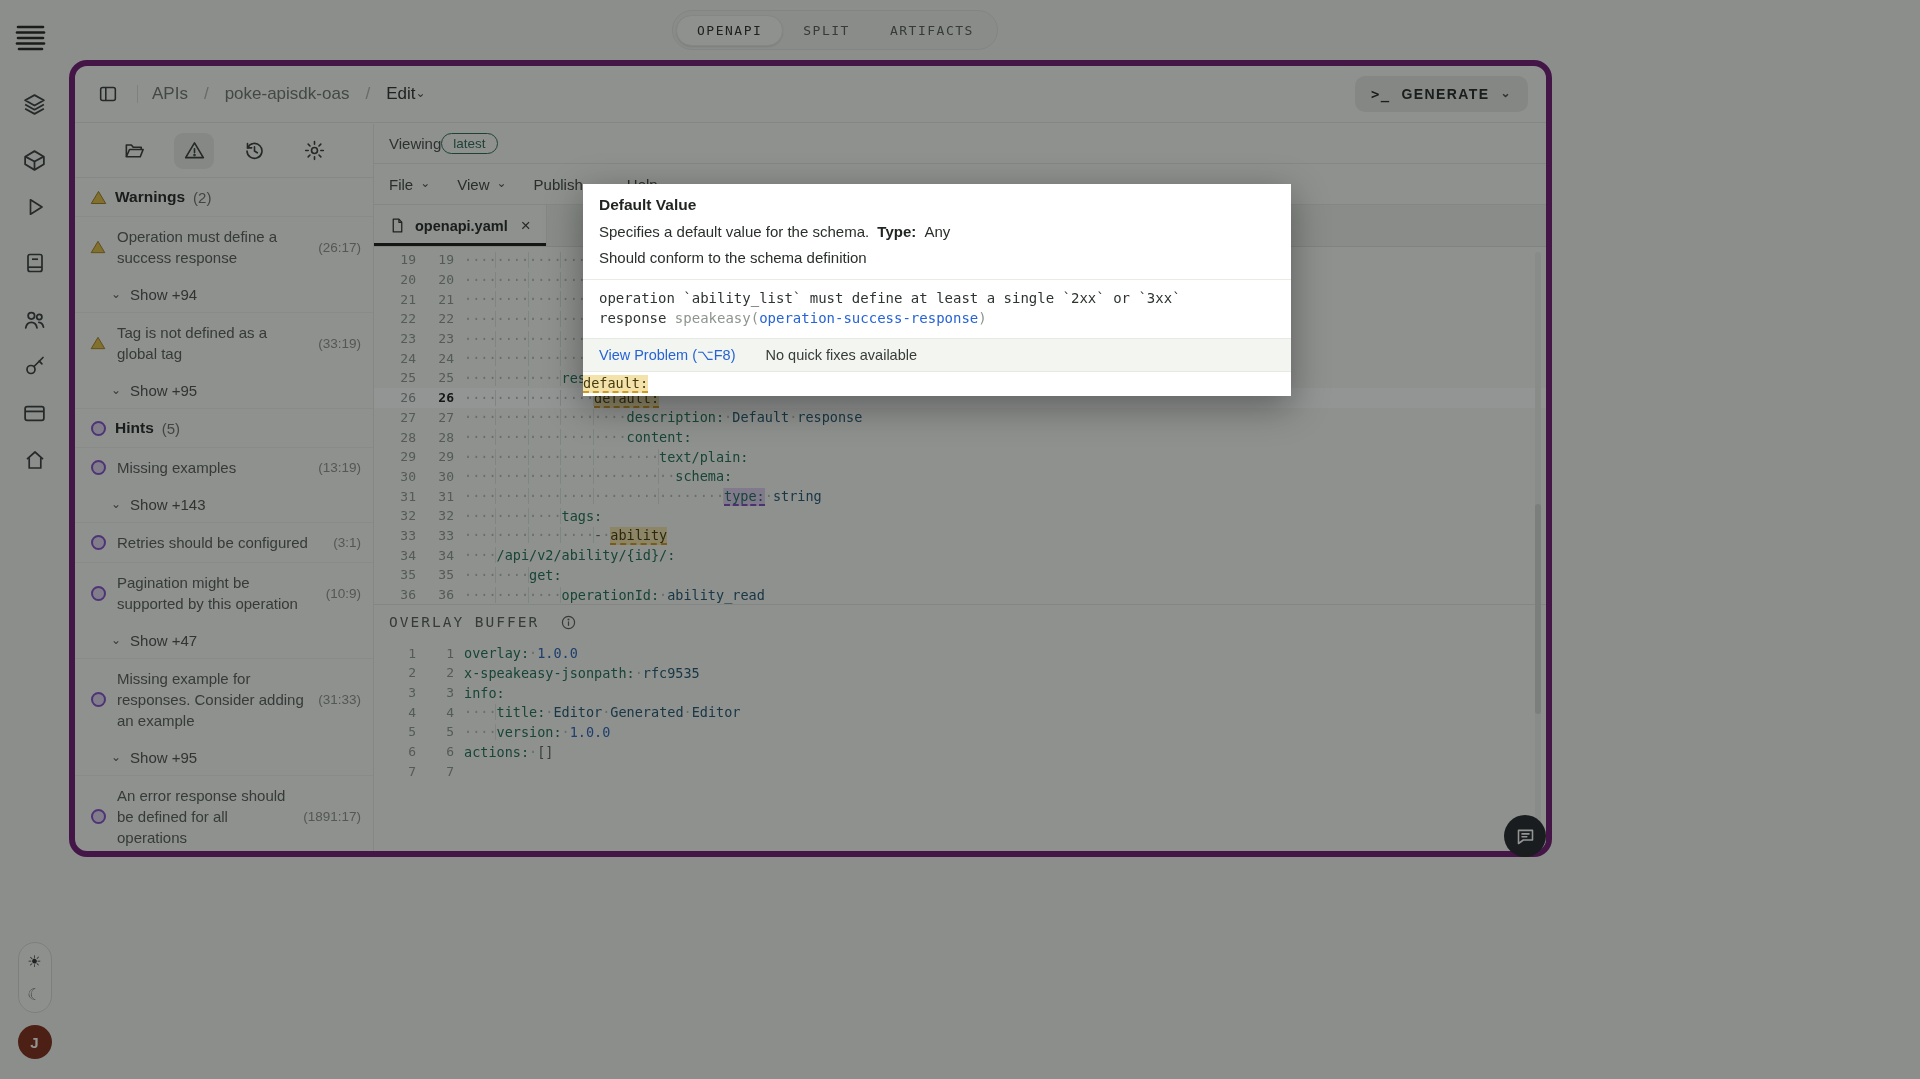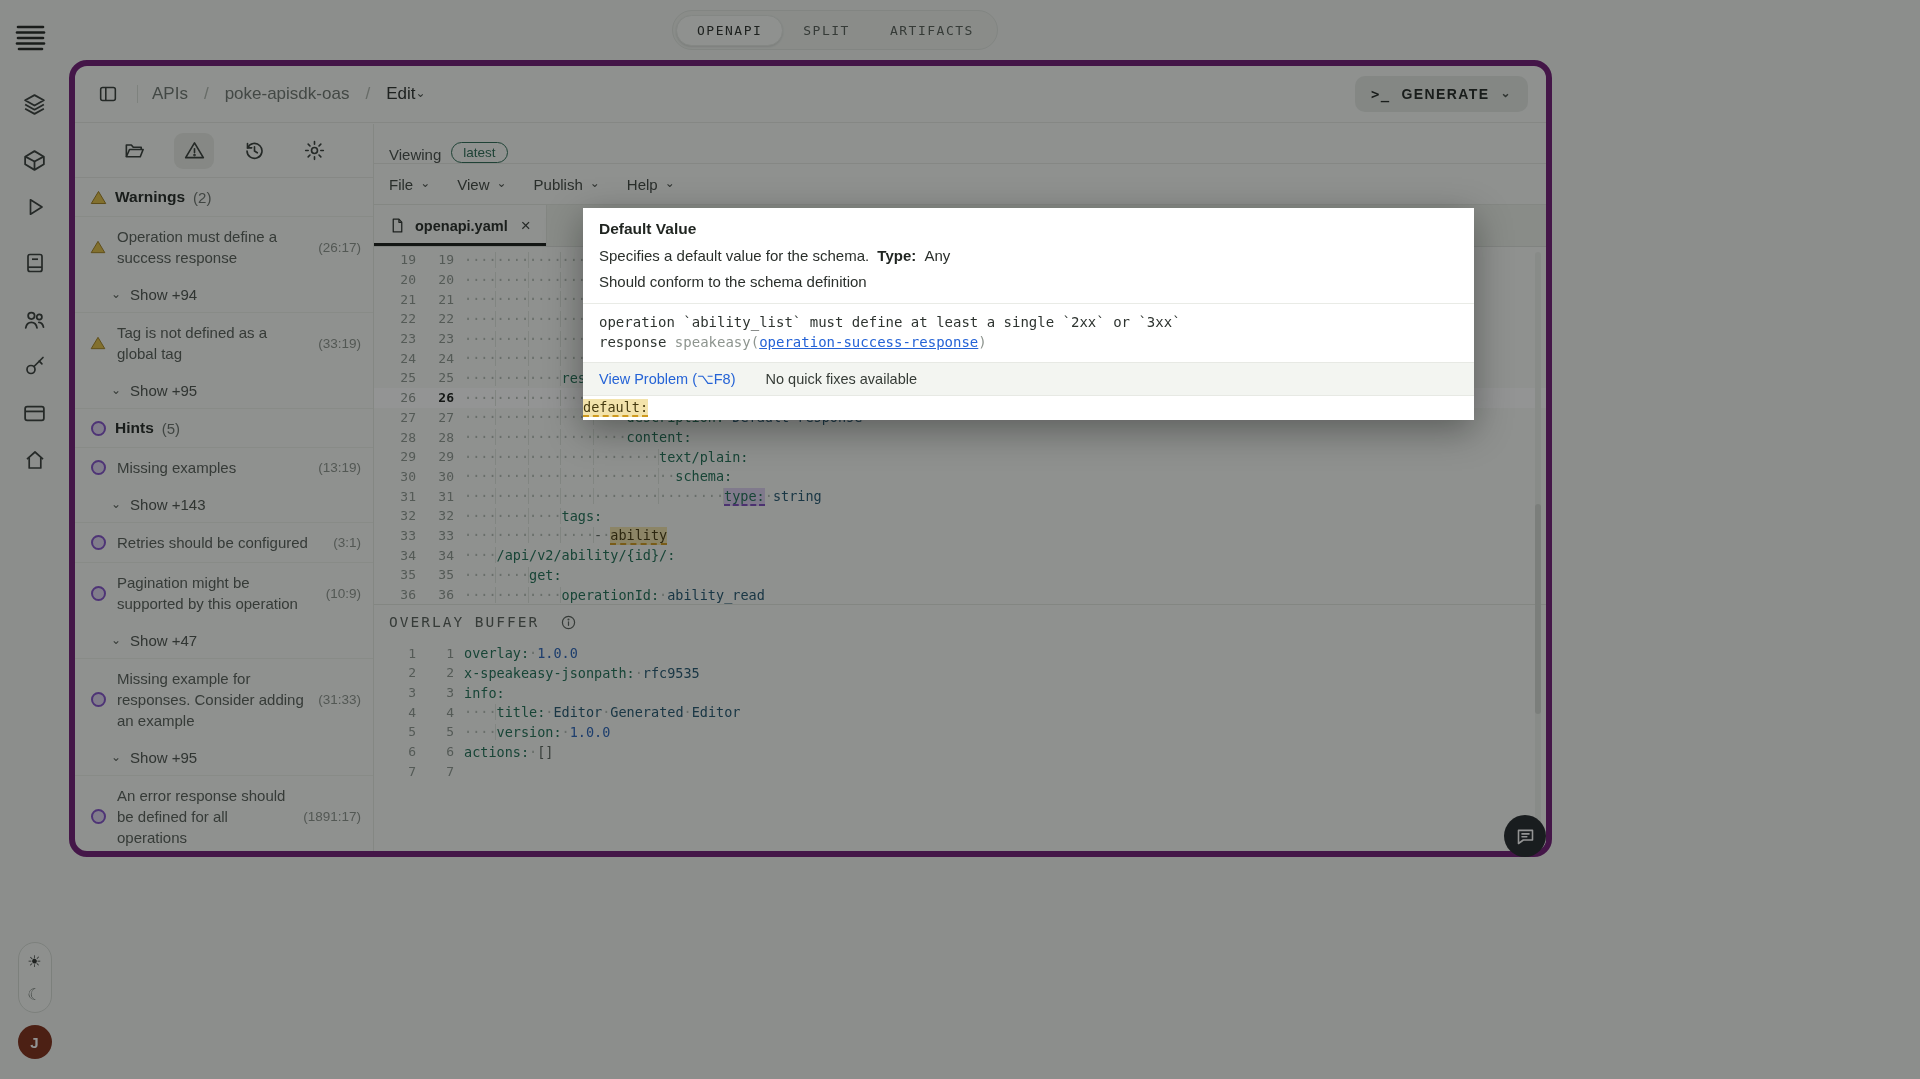--- a/index.html
+++ b/index.html
@@ -60,21 +60,21 @@
   .pshow .chev{color:#5a615b}
   .sev{width:18px;flex:none;display:flex;align-items:center;justify-content:center}
   .sev .tri{display:none}
   .sev .dot{display:none}
   .sev-warn .tri{display:block}
   .sev-hint .dot{display:inline-block;width:15px;height:15px;border-radius:50%;
                  border:2px solid #8250c8;background:rgba(150,110,220,.25)}
 
   
   .editor{flex:1;position:relative;background:#f7f9f6;overflow:hidden}
-  .viewing{height:39px;display:flex;align-items:flex-end;gap:10px;padding:0 15px;font-size:15px;color:#454c47}
+  .viewing{height:39px;display:flex;align-items:center;padding:0 15px;font-size:15px;color:#454c47}
   .badge{border:1px solid #2c6b54;color:#2c6b54;border-radius:999px;padding:1.5px 11px 2.5px;font-size:13.5px}
   .menus{height:41px;border-top:1px solid #e5e8e2;display:flex;align-items:center;gap:27px;padding:0 15px}
   .menu-item{display:flex;align-items:center;gap:7px;font-size:15px;color:#3e453f}
   .tabbar{height:43px;background:#edf0ea;border-top:1px solid #e4e7e1;border-bottom:1px solid #dde1da;display:flex;align-items:stretch}
   .tab{background:#f7f9f6;display:flex;align-items:center;gap:9px;padding:0 15px;font-size:14.5px;font-weight:bold;color:#232824;
        border-right:1px solid #e2e6df;box-shadow:inset 0 -3px 0 #15191six}
   .tab{box-shadow:inset 0 -3px 0 #161a17}
   .tab .x{font-size:17px;font-weight:normal;color:#383e39;margin-left:4px}
 
   .code{font-family:"DejaVu Sans Mono",monospace;font-size:13.5px}
@@ -98,34 +98,34 @@
                font-family:"DejaVu Sans Mono",monospace;font-size:14.5px;letter-spacing:2px;color:#575e58}
   .vtrack{position:absolute;right:5px;top:128px;bottom:8px;width:6px;background:#eceee9;border-radius:3px}
   .vthumb{position:absolute;right:5px;top:380px;height:210px;width:6px;background:#d3d8d1;border-radius:3px}
 
   
   .chat-fab{position:absolute;left:1504px;top:815px;width:42px;height:42px;border-radius:50%;background:#22272a;
             display:flex;align-items:center;justify-content:center}
 
   
   .scrim{position:absolute;inset:0;background:rgba(16,18,17,.45);z-index:40}
-  .popup{position:absolute;left:583px;top:208px;width:891px;background:#ffffff;z-index:50;
+  .popup{position:absolute;left:583px;top:184px;width:708px;background:#ffffff;z-index:50;
          box-shadow:0 10px 34px rgba(8,10,9,.38);font-size:15px;color:#2a2f2b}
   .pp-sec1{padding:12px 16px 13px;display:flex;flex-direction:column;gap:9px}
   .pp-title{font-size:15.5px;font-weight:bold;color:#1f2420}
   .pp-line{color:#31373
   2}
   .pp-line b{color:#1f2420}
   .pp-path{display:flex;align-items:center;gap:8px}
   .code-chip{background:#eef0ec;border-radius:4px;padding:2px 7px;font-family:"DejaVu Sans Mono",monospace;font-size:13.5px;color:#2c322e}
   .pp-err{border-top:1px solid #e9ebe6;padding:9px 16px 10px;font-family:"DejaVu Sans Mono",monospace;
           font-size:14px;line-height:19.5px;color:#2e3430}
   .speak{color:#8e958f}
   .pp-link{color:#2563d6;text-decoration:none}
-  .pp-link.u{text-decoration:underline}
+  .pp-link.u{}
   .pp-bar{background:#f3f5f1;border-top:1px solid #e7e9e4;border-bottom:1px solid #e7e9e4;
           padding:8px 16px;display:flex;align-items:center;gap:30px;font-size:14.5px;color:#363c37}
   .pp-inline{padding:2px 0 3px;font-family:"DejaVu Sans Mono",monospace;font-size:13.5px;height:24px;display:flex;align-items:center}
 </style>
 </head>
 <body>
 
 <aside class="rail">
   <div class="logo">
     <svg width="36" height="38" viewBox="0 0 36 38" fill="none" stroke="#21262 2">

